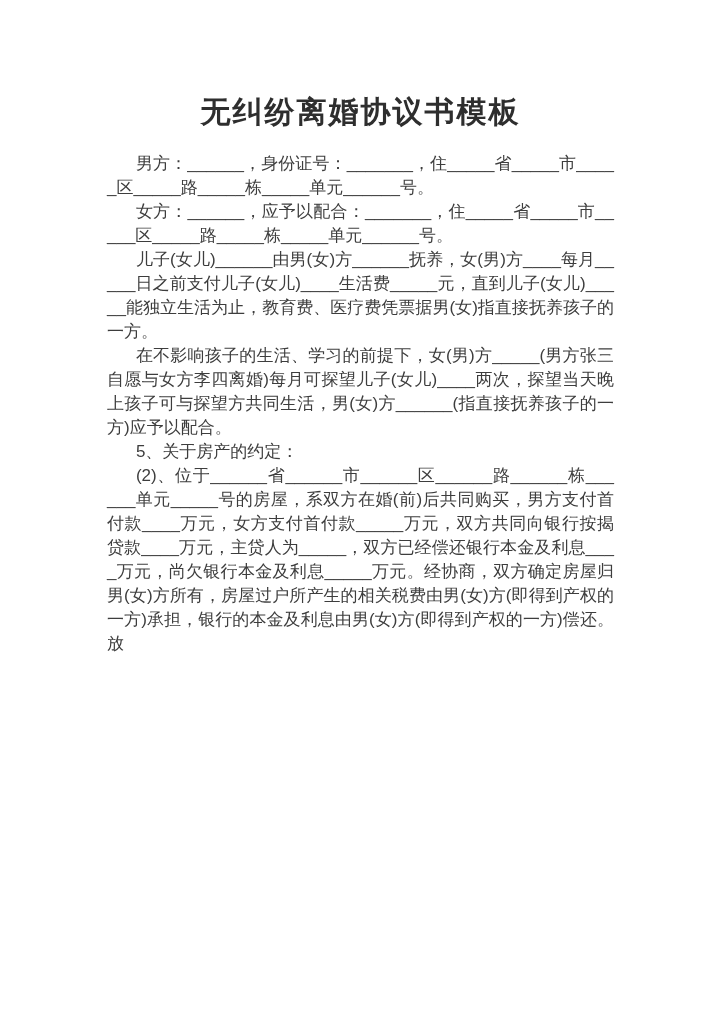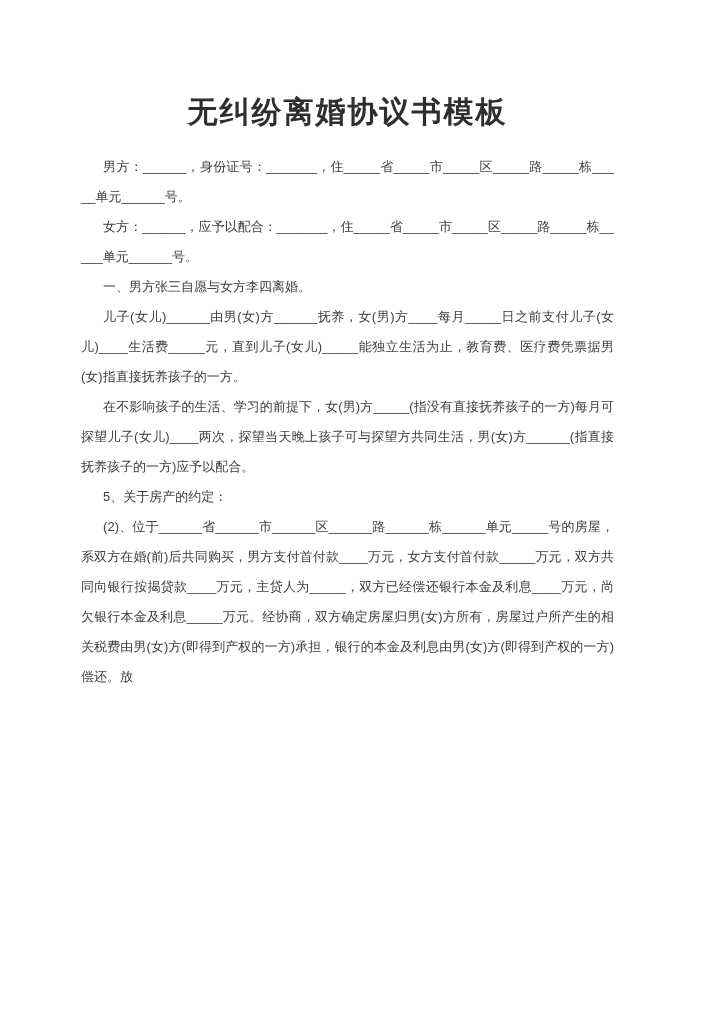--- a/index.html
+++ b/index.html
@@ -7,55 +7,54 @@
     padding: 0;
     background: #ffffff;
   }
   .page {
     position: relative;
     width: 720px;
     height: 1017px;
     margin: 0 auto;
     background: #ffffff;
     box-sizing: border-box;
-    padding: 90px 106px 0 81px;
+    padding: 90px 106px 0 107px;
     overflow: hidden;
   }
   .doc-title {
     font-family: "Liberation Serif", "DejaVu Serif", serif;
     font-size: 30px;
     font-weight: 700;
     line-height: 1.45;
     text-align: center;
     color: #2e2e2e;
     letter-spacing: 2px;
     margin: 0 0 18px 0;
   }
   .doc-body {
     font-family: "Liberation Sans", "DejaVu Sans", sans-serif;
-    font-size: 13px;
-    line-height: 30px;
+    font-size: 17px;
+    line-height: 24px;
     color: #3d3d3d;
     text-align: justify;
   }
   .doc-body p {
     margin: 0;
     text-indent: 1.7em;
     word-break: break-all;
     overflow-wrap: break-word;
   }
 </style>
 </head>
 <body>
 
 <div class="page">
   <h1 class="doc-title">无纠纷离婚协议书模板</h1>
 
   <div class="doc-body">
     <p>男方：______，身份证号：_______，住_____省_____市_____区_____路_____栋_____单元______号。</p>
     <p>女方：______，应予以配合：_______，住_____省_____市_____区_____路_____栋_____单元______号。</p>
-    <p>一、男方张三自愿与女方李四离婚。</p>
     <p>儿子(女儿)______由男(女)方______抚养，女(男)方____每月_____日之前支付儿子(女儿)____生活费_____元，直到儿子(女儿)_____能独立生活为止，教育费、医疗费凭票据男(女)指直接抚养孩子的一方。</p>
-    <p>在不影响孩子的生活、学习的前提下，女(男)方_____(指没有直接抚养孩子的一方)每月可探望儿子(女儿)____两次，探望当天晚上孩子可与探望方共同生活，男(女)方______(指直接抚养孩子的一方)应予以配合。</p>
+    <p>在不影响孩子的生活、学习的前提下，女(男)方_____(男方张三自愿与女方李四离婚)每月可探望儿子(女儿)____两次，探望当天晚上孩子可与探望方共同生活，男(女)方______(指直接抚养孩子的一方)应予以配合。</p>
     <p>5、关于房产的约定：</p>
     <p>(2)、位于______省______市______区______路______栋______单元_____号的房屋，系双方在婚(前)后共同购买，男方支付首付款____万元，女方支付首付款_____万元，双方共同向银行按揭贷款____万元，主贷人为_____，双方已经偿还银行本金及利息____万元，尚欠银行本金及利息_____万元。经协商，双方确定房屋归男(女)方所有，房屋过户所产生的相关税费由男(女)方(即得到产权的一方)承担，银行的本金及利息由男(女)方(即得到产权的一方)偿还。放</p>
   </div>
 </div>
 
 </body></html>

